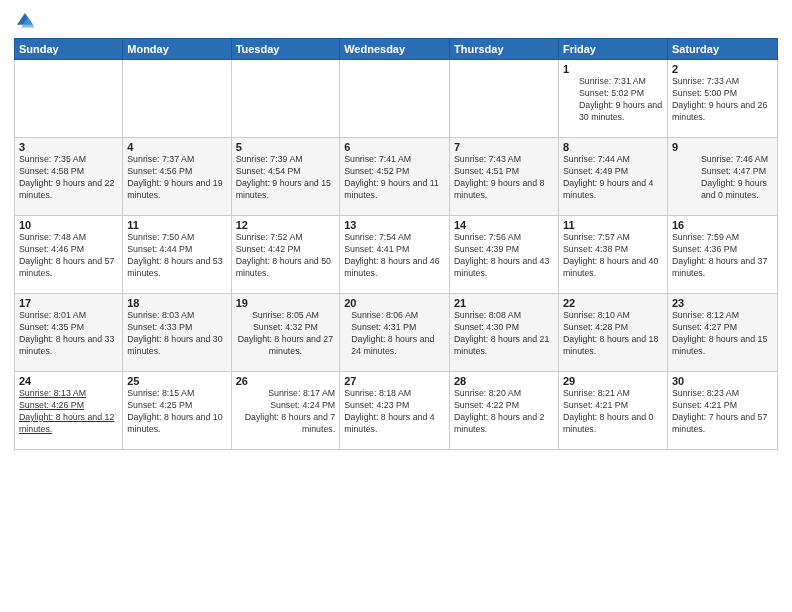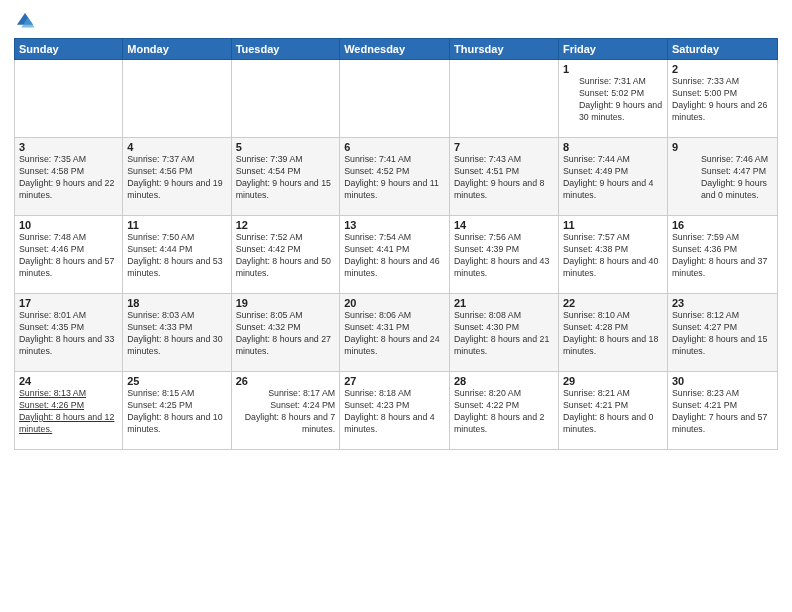--- a/index.html
+++ b/index.html
@@ -240,27 +240,27 @@
 Daylight: 8 hours and 33 minutes.</div>
           </td>
           <td>
             <div class="day-number">18</div>
             <div class="day-info" style="white-space: pre-line;">Sunrise: 8:03 AM
 Sunset: 4:33 PM
 Daylight: 8 hours and 30 minutes.</div>
           </td>
           <td>
             <div class="day-number">19</div>
-            <div class="day-info" style="white-space: pre-line;">Sunrise: 8:05 AM
+            <div class="day-info" style="white-space: pre-line; text-align: center;">Sunrise: 8:05 AM
 Sunset: 4:32 PM
 Daylight: 8 hours and 27 minutes.</div>
           </td>
           <td>
             <div class="day-number">20</div>
-            <div class="day-info" style="white-space: pre-line;">Sunrise: 8:06 AM
+            <div class="day-info" style="white-space: pre-line; margin-left: 7px;">Sunrise: 8:06 AM
 Sunset: 4:31 PM
 Daylight: 8 hours and 24 minutes.</div>
           </td>
           <td>
             <div class="day-number">21</div>
             <div class="day-info" style="white-space: pre-line;">Sunrise: 8:08 AM
 Sunset: 4:30 PM
 Daylight: 8 hours and 21 minutes.</div>
           </td>
           <td>

